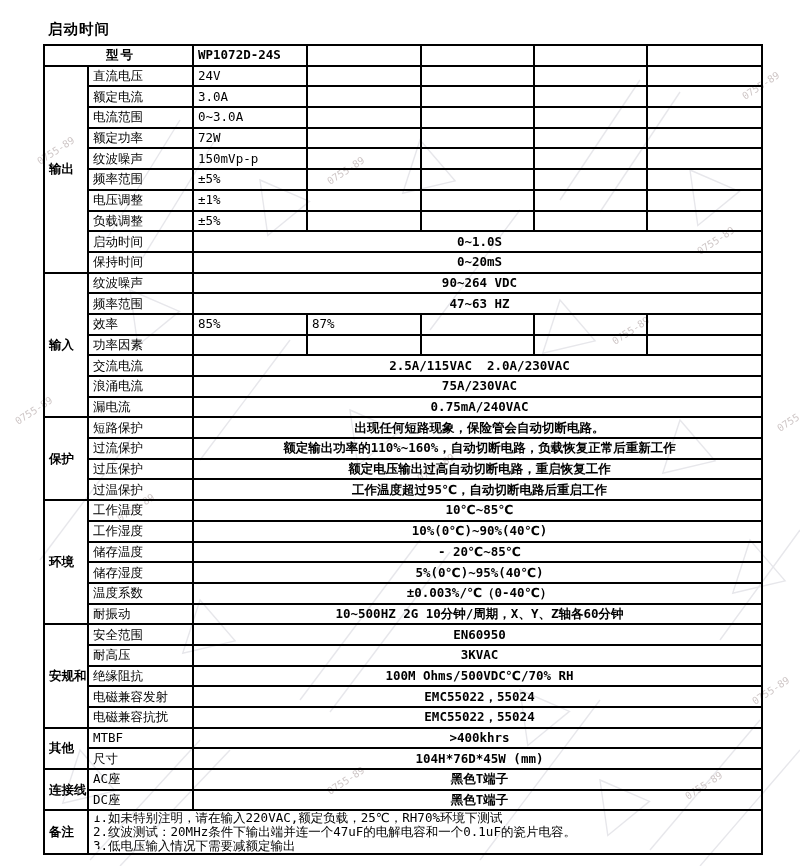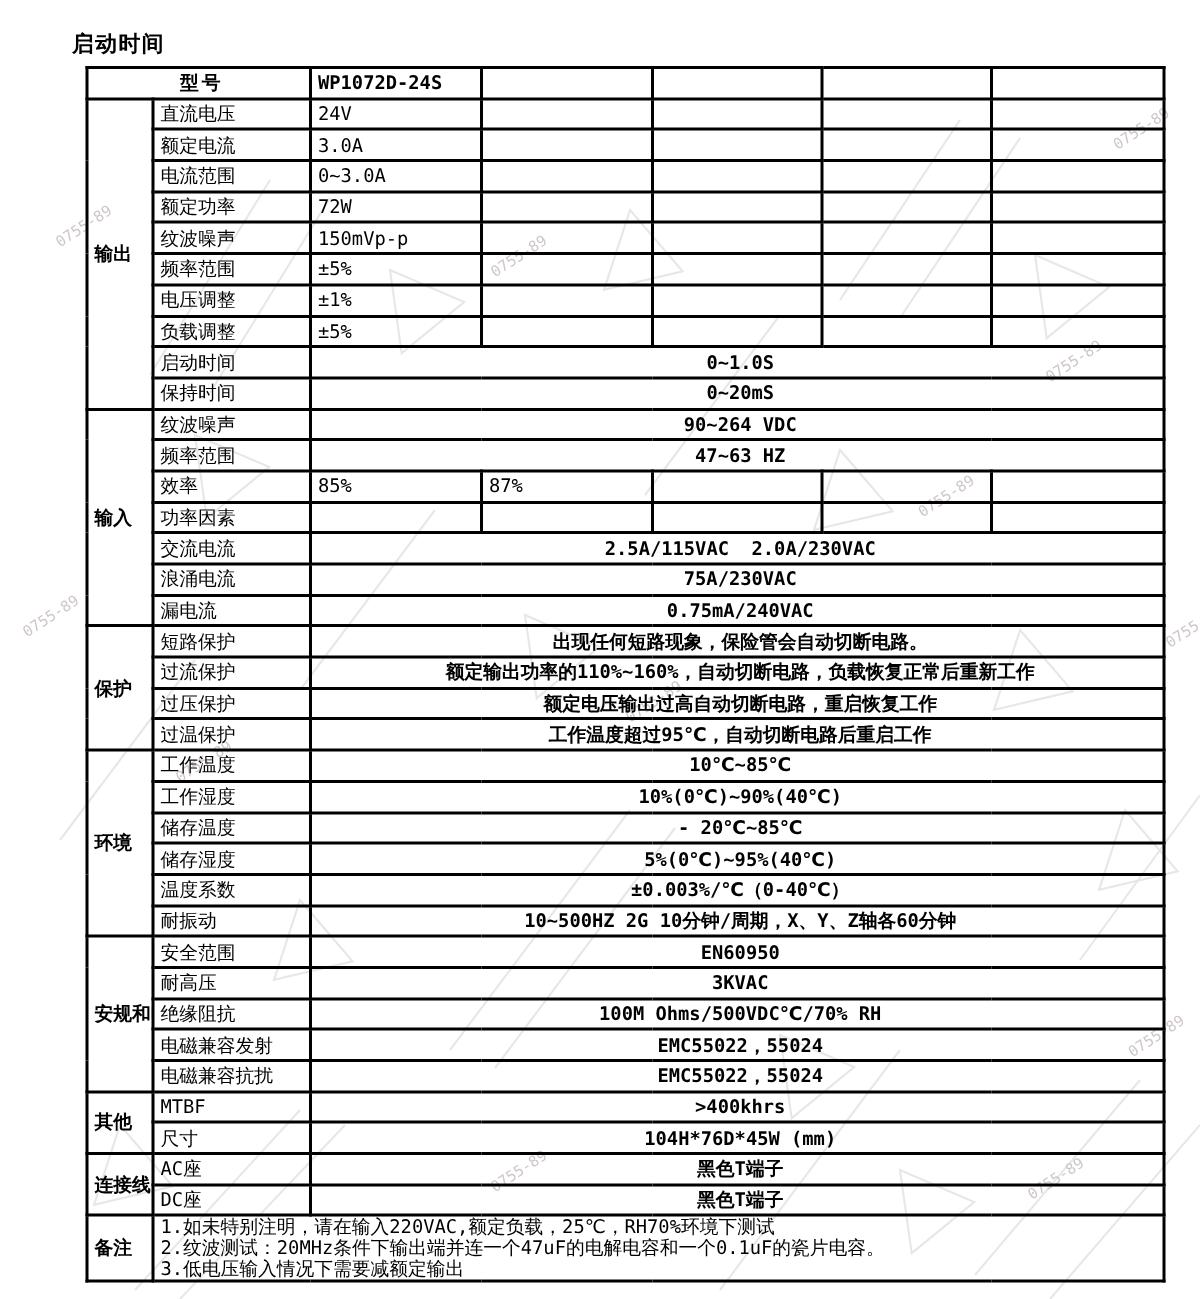--- a/index.html
+++ b/index.html
@@ -7,39 +7,40 @@
     position:relative;width:800px;height:866px;background:#ffffff;
     font-family:"DejaVu Sans Mono","DejaVu Sans","Liberation Sans",sans-serif;
     color:#000;overflow:hidden;
   }
   .wm{position:absolute;left:0;top:0;width:800px;height:866px;pointer-events:none;}
   .title{
     position:absolute;left:48px;top:20px;font-size:14.5px;font-weight:bold;
     letter-spacing:1px;z-index:3;
   }
   table.spec{
-    position:absolute;left:57px;top:44px;width:718px;
+    position:absolute;left:43px;top:44px;width:718px;
     border-collapse:collapse;table-layout:fixed;z-index:2;
     background:transparent;
   }
   table.spec td{
     border:2px solid #000;font-size:12.5px;height:18.7px;
     padding:0 0 0 4px;overflow:hidden;white-space:pre;vertical-align:middle;
     line-height:14px;
   }
   td.sec{
     font-weight:bold;text-align:left;font-size:13.5px;
     padding:0 7px;white-space:normal;line-height:16px;margin-left:43px;
   }
   td.center{text-align:center;padding:0;font-weight:bold;}
   td.model-label{font-weight:bold;text-align:center;font-size:14.5px;padding:0;letter-spacing:2px;}
   td.model-value{font-weight:bold;font-size:13.5px;}
   td.notes{
     vertical-align:top;height:70px;padding:2px 0 0 5px;line-height:21.5px;
     white-space:normal;
+    border-radius:20px;
   }
   td.notes .note-line{white-space:pre;}
 </style>
 </head>
 <body>
 
 <div class="page">
 
   <svg class="wm" width="800" height="866" viewBox="0 0 800 866" aria-hidden="true">
     <g id="wm-shapes" fill="none" stroke-width="1.4" stroke="#e7e7eb">

